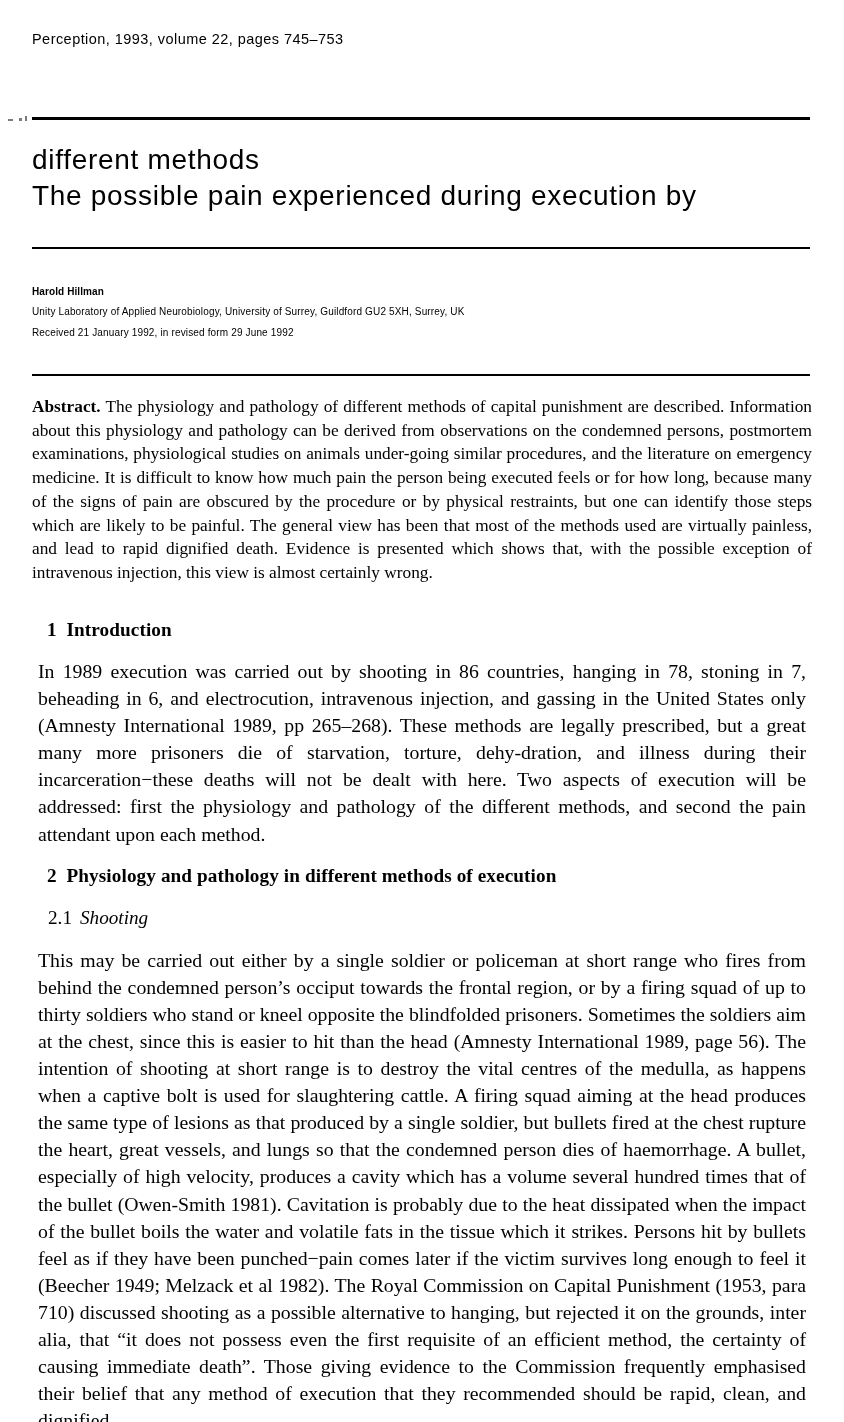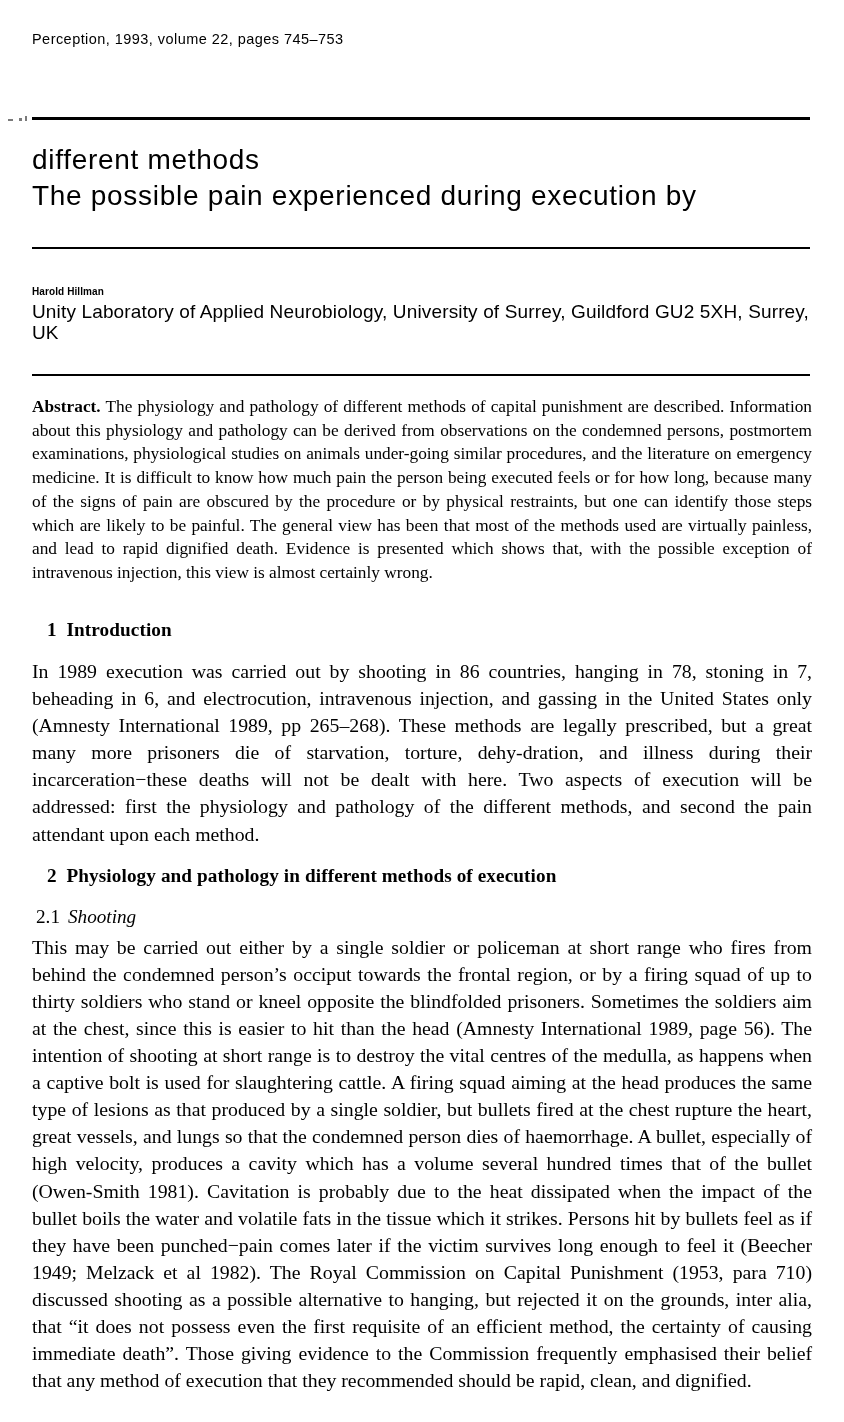--- a/index.html
+++ b/index.html
@@ -76,21 +76,21 @@
     width: 790px;
     font-family: "Liberation Sans", sans-serif;
   }
   .author-name {
     font-size: 10px;
     font-weight: bold;
     line-height: 21px;
     letter-spacing: 0.1px;
   }
   .affiliation, .received {
-    font-size: 19px;
+    font-size: 10px;
     line-height: 20.5px;
     letter-spacing: 0.15px;
   }
 
   
   .abstract {
     position: absolute;
     left: 32px;
     top: 393px;
     width: 780px;
@@ -110,31 +110,31 @@
     width: 780px;
   }
   h2.sec-head {
     margin: 15px;
     font-size: 19.2px;
     line-height: 26px;
     font-weight: bold;
     letter-spacing: 0.1px;
   }
   h3.subsec-head {
-    margin: 4px;
+    margin: 16px;
     font-size: 19.2px;
     line-height: 26px;
     font-weight: normal;
   }
   h3.subsec-head .subsec-title {
     font-style: italic;
     margin-left: 8px;
   }
   p.para {
-    margin: 0;
+    margin: 6px;
     font-size: 19.8px;
     line-height: 27.1px;
     text-align: justify;
     text-justify: inter-word;
     hyphens: manual;
   }
   .gap-before-sec { margin-top: 24px; }
 </style>
 </head>
 <body>
@@ -152,20 +152,21 @@
   <div class="title">
     <span class="title-line">different methods</span>
     <span class="title-line">The possible pain experienced during execution by</span>
   </div>
 
   <div class="rule rule-mid"></div>
 
   <div class="author-block">
     <div class="author-name">Harold Hillman</div>
     <div class="affiliation">Unity Laboratory of Applied Neurobiology, University of Surrey, Guildford GU2 5XH, Surrey, UK</div>
+    <div class="received">Received 21 January 1992, in revised form 29 June 1992</div>
   </div>
 
   <div class="rule rule-bottom"></div>
 
   <div class="abstract"><b>Abstract.</b><span> The physiology and pathology of different methods of capital punishment are described. Information about this physiology and pathology can be derived from observations on the condemned persons, postmortem examinations, physiological studies on animals under-going similar procedures, and the literature on emergency medicine. It is difficult to know how much pain the person being executed feels or for how long, because many of the signs of pain are obscured by the procedure or by physical restraints, but one can identify those steps which are likely to be painful. The general view has been that most of the methods used are virtually painless, and lead to rapid dignified death. Evidence is presented which shows that, with the possible exception of intravenous injection, this view is almost certainly wrong.</span></div>
 
   <div class="body">
 
     <h2 class="sec-head">
       <span>1</span>&nbsp;&nbsp;<span>Introduction</span>

